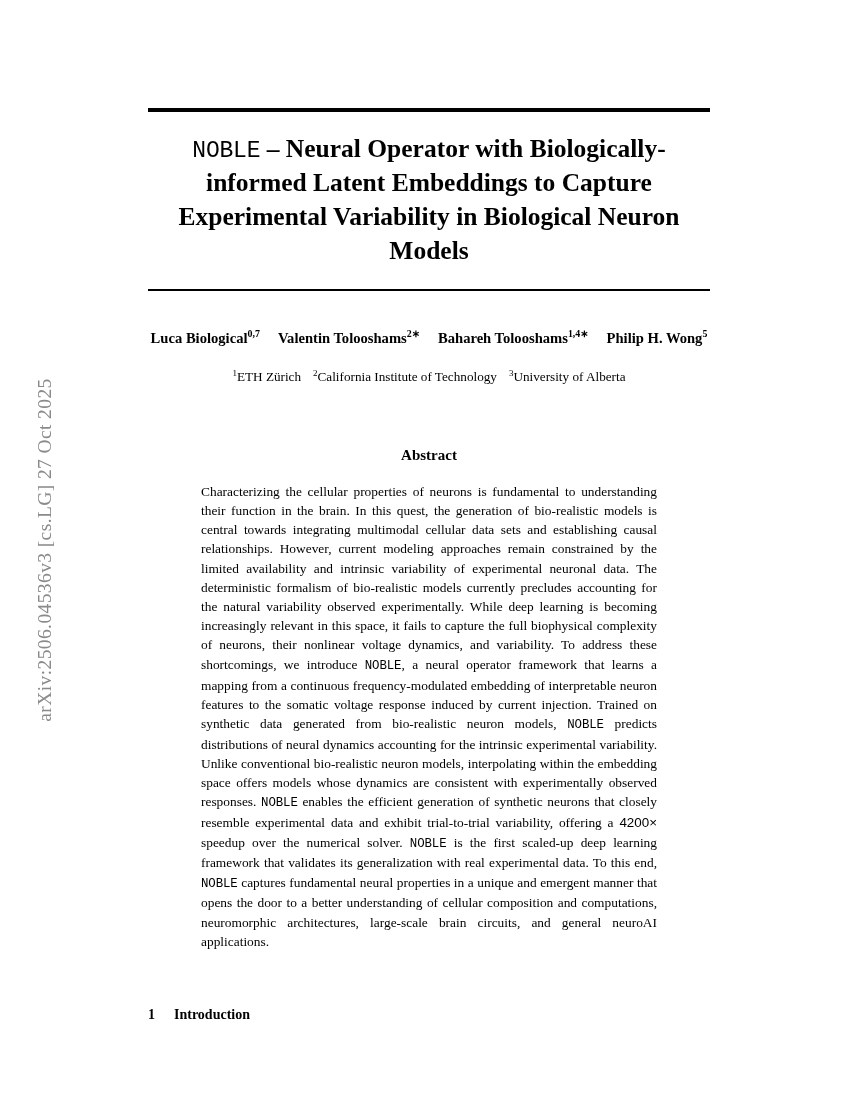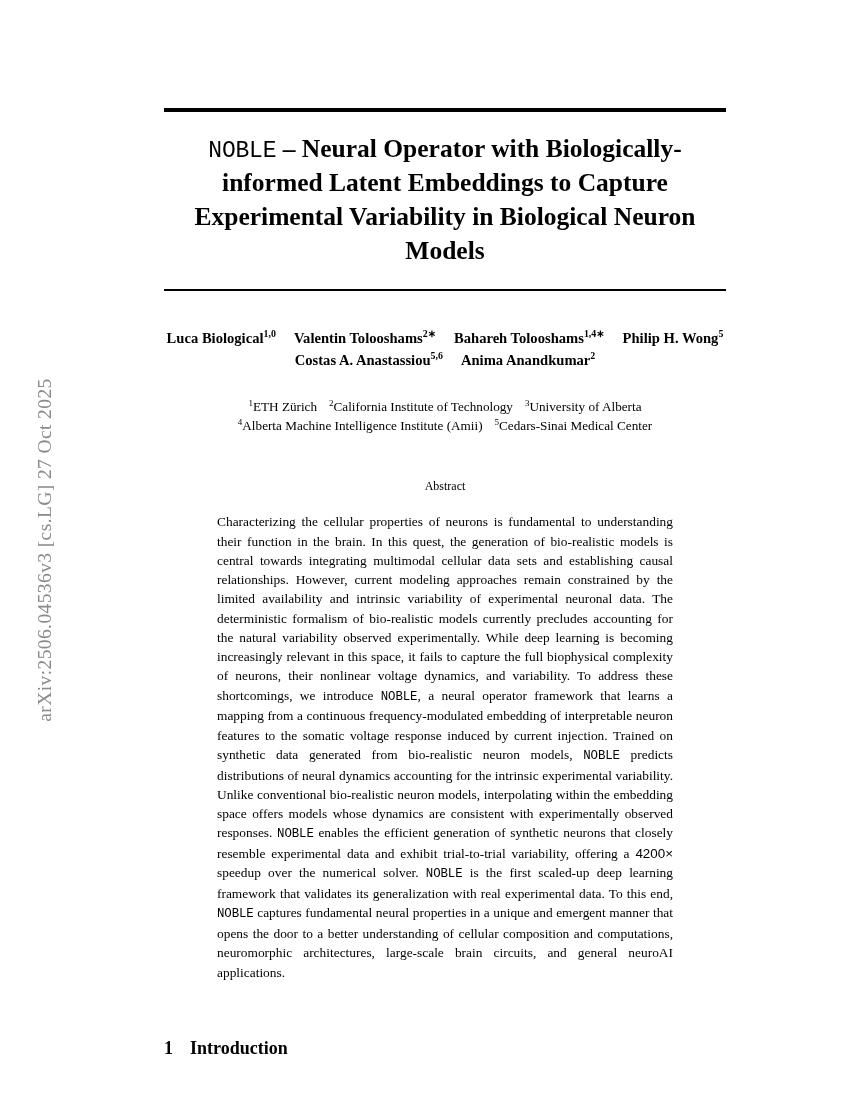--- a/index.html
+++ b/index.html
@@ -35,21 +35,21 @@
     font-family: "Liberation Serif", serif;
     font-size: 19.5px;
     letter-spacing: 0.4px;
     color: #8a8a8a;
     white-space: nowrap;
   }
 
   
   .page {
     position: absolute;
-    left: 164px;
+    left: 148px;
     top: 0;
     width: 562px;
     height: 1100px;
   }
 
   .rule-thick {
     height: 4px;
     background: #000;
     margin-top: 108px;
   }
@@ -90,30 +90,30 @@
     vertical-align: super;
     font-weight: normal;
     line-height: 0;
   }
   .authors sup { font-weight: bold; }
 
   .affils {
     text-align: center;
     font-size: 13.2px;
     line-height: 1.46;
-    margin-top: 25px;
+    margin-top: 18px;
   }
   .affils .gap { display: inline-block; width: 12px; }
 
   
   .abstract-head {
     text-align: center;
-    font-size: 12px;
-    font-weight: normal;
-    margin-top: 44px;
+    font-size: 15px;
+    font-weight: bold;
+    margin-top: 60px;
   }
   .abstract-body {
     margin: 18px auto 0 auto;
     width: 456px;
     font-size: 13.4px;
     line-height: 1.435;
     text-align: justify;
     text-justify: inter-word;
     hyphens: manual;
   }
@@ -121,21 +121,21 @@
     font-family: "Liberation Mono", monospace;
     font-size: 12.4px;
     letter-spacing: -0.1px;
   }
   .abstract-body .num {
     font-family: Liberation Sans, sans-serif;
   }
 
   
   .section-head {
-    font-size: 18px;
+    font-size: 14px;
     font-weight: bold;
     margin-top: 56px;
   }
   .section-head .secnum {
     display: inline-block;
     min-width: 26px;
   }
   .body-par {
     font-size: 14.2px;
     line-height: 1.44;
@@ -156,33 +156,27 @@
   <div class="rule-thick"></div>
 
   <div class="title">
     <span class="mono">NOBLE</span><span> – Neural Operator with Biologically-informed Latent Embeddings to Capture Experimental Variability in Biological Neuron Models</span>
   </div>
 
   <div class="rule-thin"></div>
 
   <div class="authors">
     <div>
-      <span class="aname"><span>Luca Biological</span><sup>1,0</sup></span><span class="gap"></span><span class="aname"><span>Valentin Tolooshams</span><sup>2∗</sup></span><span class="gap"></span><span class="aname"><span>Bahareh Tolooshams</span><sup>1,4∗</sup></span><span class="gap"></span><span class="aname"><span>Philip H. Wong</span><sup>5</sup></span>
-    </div>
-    <div>
-      <span class="aname"><span>Costas A. Anastassiou</span><sup>5,6</sup></span><span class="gap"></span><span class="aname"><span>Anima Anandkumar</span><sup>2</sup></span>
+      <span class="aname"><span>Luca Biological</span><sup>0,7</sup></span><span class="gap"></span><span class="aname"><span>Valentin Tolooshams</span><sup>2∗</sup></span><span class="gap"></span><span class="aname"><span>Bahareh Tolooshams</span><sup>1,4∗</sup></span><span class="gap"></span><span class="aname"><span>Philip H. Wong</span><sup>5</sup></span>
     </div>
   </div>
 
   <div class="affils">
     <div>
       <span><sup>1</sup><span>ETH Zürich</span></span><span class="gap"></span><span><sup>2</sup><span>California Institute of Technology</span></span><span class="gap"></span><span><sup>3</sup><span>University of Alberta</span></span>
-    </div>
-    <div>
-      <span><sup>4</sup><span>Alberta Machine Intelligence Institute (Amii)</span></span><span class="gap"></span><span><sup>5</sup><span>Cedars-Sinai Medical Center</span></span>
     </div>
   </div>
 
   <div class="abstract-head">Abstract</div>
 
   <div class="abstract-body"><span>Characterizing the cellular properties of neurons is fundamental to understanding their function in the brain. In this quest, the generation of bio-realistic models is central towards integrating multimodal cellular data sets and establishing causal relationships. However, current modeling approaches remain constrained by the limited availability and intrinsic variability of experimental neuronal data. The deterministic formalism of bio-realistic models currently precludes accounting for the natural variability observed experimentally. While deep learning is becoming increasingly relevant in this space, it fails to capture the full biophysical complexity of neurons, their nonlinear voltage dynamics, and variability. To address these shortcomings, we introduce </span><span class="mono">NOBLE</span><span>, a neural operator framework that learns a mapping from a continuous frequency-modulated embedding of interpretable neuron features to the somatic voltage response induced by current injection. Trained on synthetic data generated from bio-realistic neuron models, </span><span class="mono">NOBLE</span><span> predicts distributions of neural dynamics accounting for the intrinsic experimental variability. Unlike conventional bio-realistic neuron models, interpolating within the embedding space offers models whose dynamics are consistent with experimentally observed responses. </span><span class="mono">NOBLE</span><span> enables the efficient generation of synthetic neurons that closely resemble experimental data and exhibit trial-to-trial variability, offering a </span><span class="num">4200×</span><span> speedup over the numerical solver. </span><span class="mono">NOBLE</span><span> is the first scaled-up deep learning framework that validates its generalization with real experimental data. To this end, </span><span class="mono">NOBLE</span><span> captures fundamental neural properties in a unique and emergent manner that opens the door to a better understanding of cellular composition and computations, neuromorphic architectures, large-scale brain circuits, and general neuroAI applications.</span></div>
 
   <div class="section-head">
     <span class="secnum">1</span><span>Introduction</span>
   </div>

